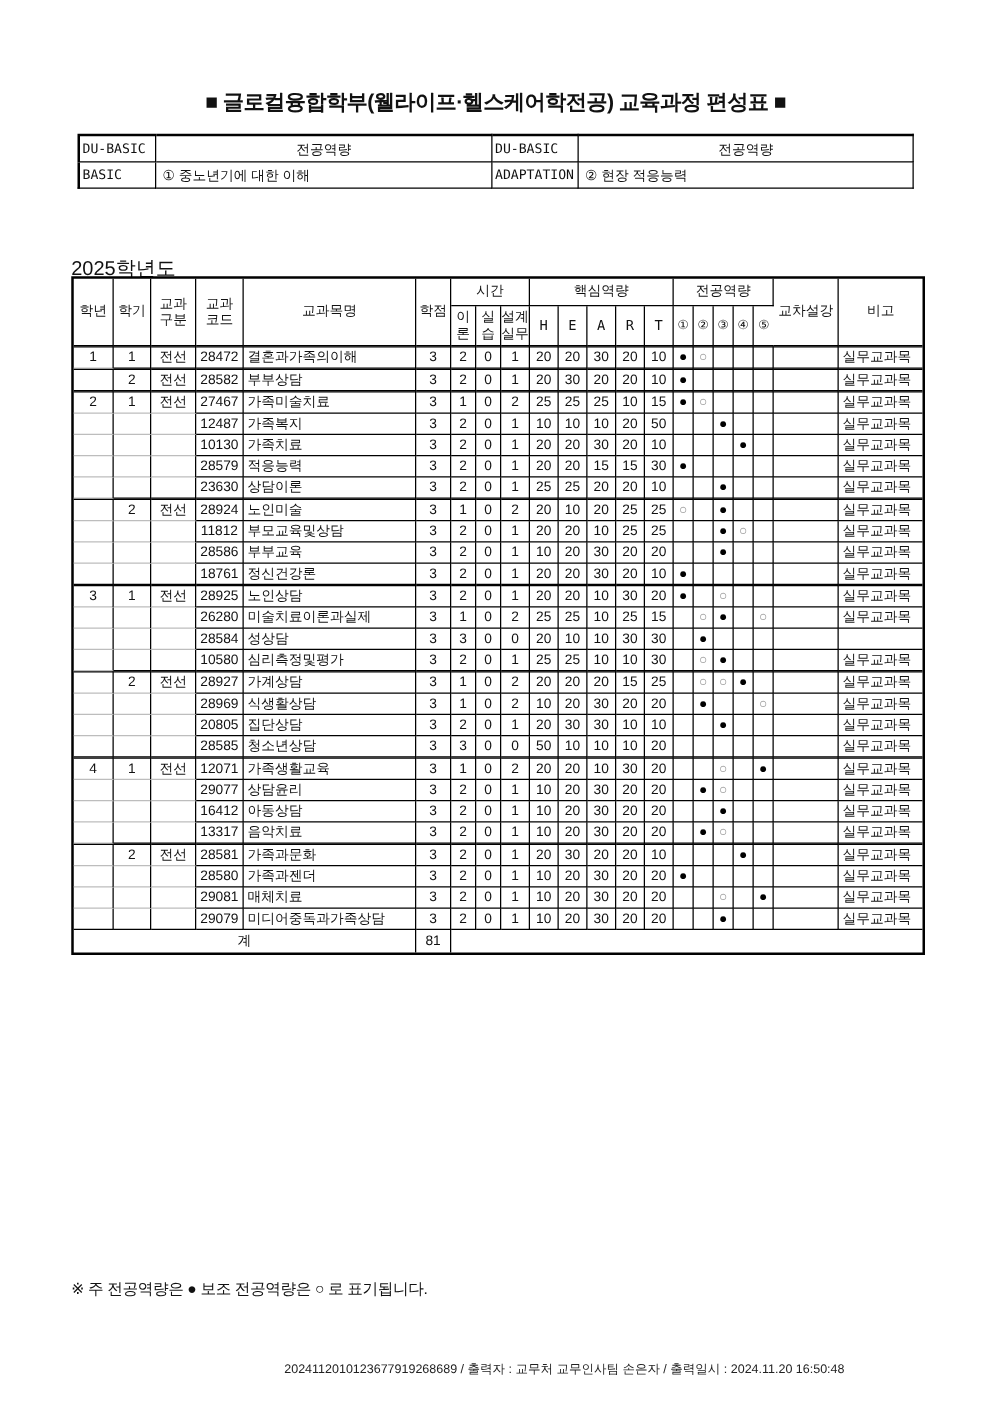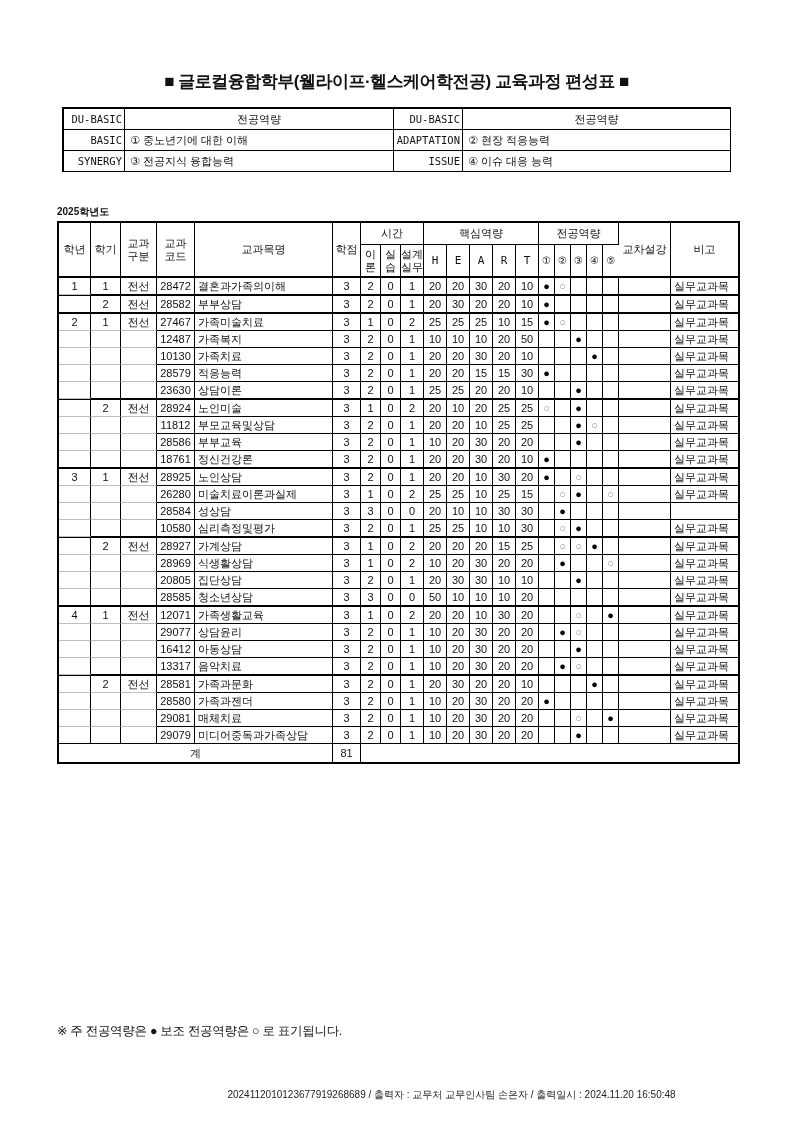--- a/index.html
+++ b/index.html
@@ -15,25 +15,25 @@
   }
 
   
   .ct { position:absolute; top:107px; left:62px; border-collapse:separate; border-spacing:0; table-layout:fixed; }
   .ct td {
     border-right:1px solid #000; border-bottom:1px solid #000;
     height:20px; font-size:11px; padding:0 5px; overflow:hidden; white-space:nowrap;
   }
   .ct tr td.bt { border-top:2px solid #000; }
   .ct td.bl { border-left:2px solid #000; }
-  .ct td.key { text-align:right; padding:0 2px; font-family:"DejaVu Sans Mono","Liberation Mono",monospace; font-size:10.5px; }
+  .ct td.key { text-align:left; padding:0 2px; font-family:"DejaVu Sans Mono","Liberation Mono",monospace; font-size:10.5px; }
   .ct td.hdr { text-align:center; }
   .ct td.ghost { border:none; background:transparent; }
 
-  .year-label { position:absolute; top:205px; left:57px; font-size:10px;font-weight:bold; }
+  .year-label { position:absolute; top:205px; left:57px; font-size:16px; }
 
   
   .mt-wrap { position:absolute; top:221px; left:57px; }
   .mt { border-collapse:separate; border-spacing:0; table-layout:fixed; border:2px solid #000; }
   .mt th {
     font-weight:normal; font-size:11px; text-align:center; padding:0;
     border-right:1px solid #000; border-bottom:1px solid #000;
     white-space:pre-line; line-height:13px; overflow:hidden;
   }
   .mt thead tr.h1 th { height:21px; }
@@ -76,26 +76,20 @@
       <td class="key bt bl">DU-BASIC</td>
       <td class="hdr bt">전공역량</td>
       <td class="key bt">DU-BASIC</td>
       <td class="hdr bt">전공역량</td>
     </tr>
     <tr>
       <td class="key bl">BASIC</td>
       <td>① 중노년기에 대한 이해</td>
       <td class="key">ADAPTATION</td>
       <td>② 현장 적응능력</td>
-    </tr>
-    <tr>
-      <td class="key bl">SYNERGY</td>
-      <td>③ 전공지식 융합능력</td>
-      <td class="key">ISSUE</td>
-      <td>④ 이슈 대응 능력</td>
     </tr>
   </tbody>
     </table>
 
   <div class="year-label">2025학년도</div>
 
   <div class="mt-wrap">
     <table class="mt">
       <colgroup>
         <col style="width:32px">

